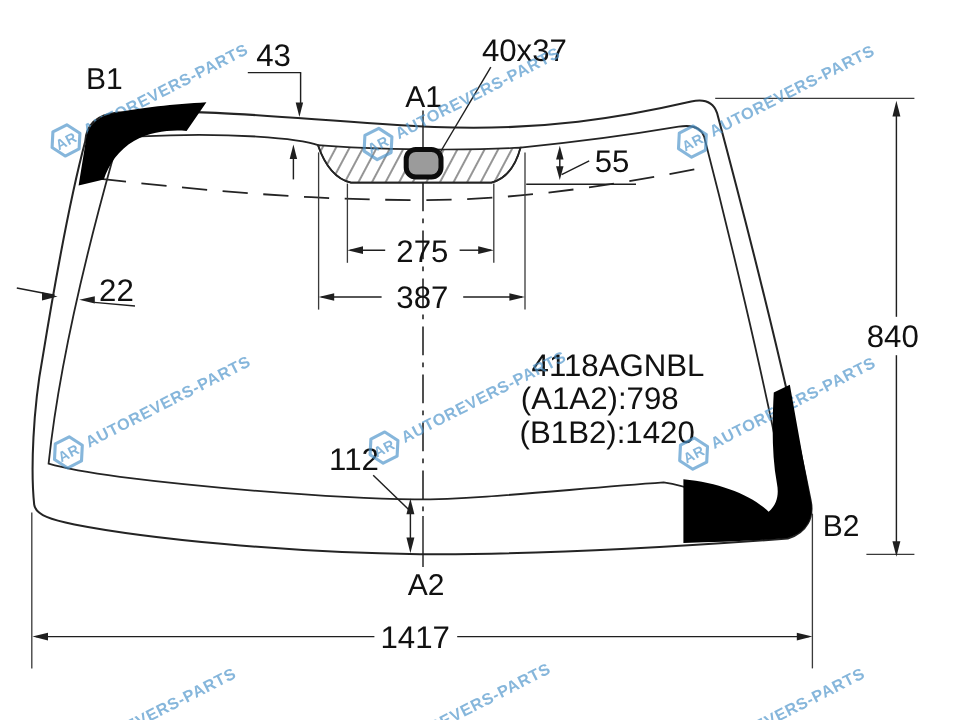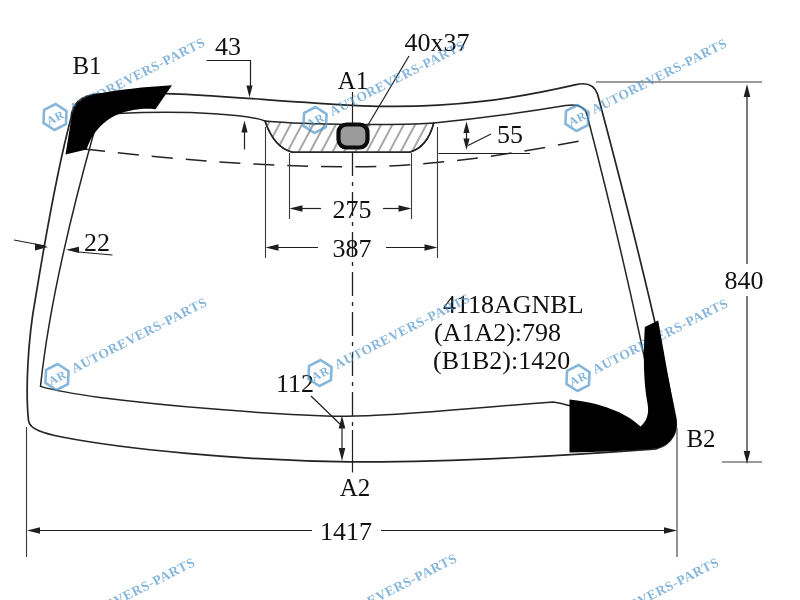--- a/index.html
+++ b/index.html
@@ -1,17 +1,17 @@
 <!DOCTYPE html>
 <html><head>
 <meta charset="utf-8">
 <style>
   html,body{margin:0;padding:0;background:#fff;}
   #stage{position:relative;width:800px;height:600px;background:#fff;overflow:hidden;
-         font-family:Liberation Serif, serif;}
+         font-family:Liberation Sans, sans-serif;}
   svg{display:block;}
   .ln{stroke:#1f1f1f;stroke-width:1.2;fill:none;}
   .ext{stroke:#3a3a3a;stroke-width:1.1;fill:none;}
   .ah{fill:#1f1f1f;stroke:none;}
   .edge{stroke:#242424;stroke-width:1.7;fill:#ffffff;}
   .edge2{stroke:#242424;stroke-width:1.5;fill:none;}
   .dash{stroke:#242424;stroke-width:1.5;fill:none;stroke-dasharray:21 13;}
   .cdash{stroke:#1f1f1f;stroke-width:1.3;fill:none;stroke-dasharray:24 6 4 6;}
   .dim{font-size:26px;fill:#111;}
   .lbl{font-size:25px;fill:#111;}

